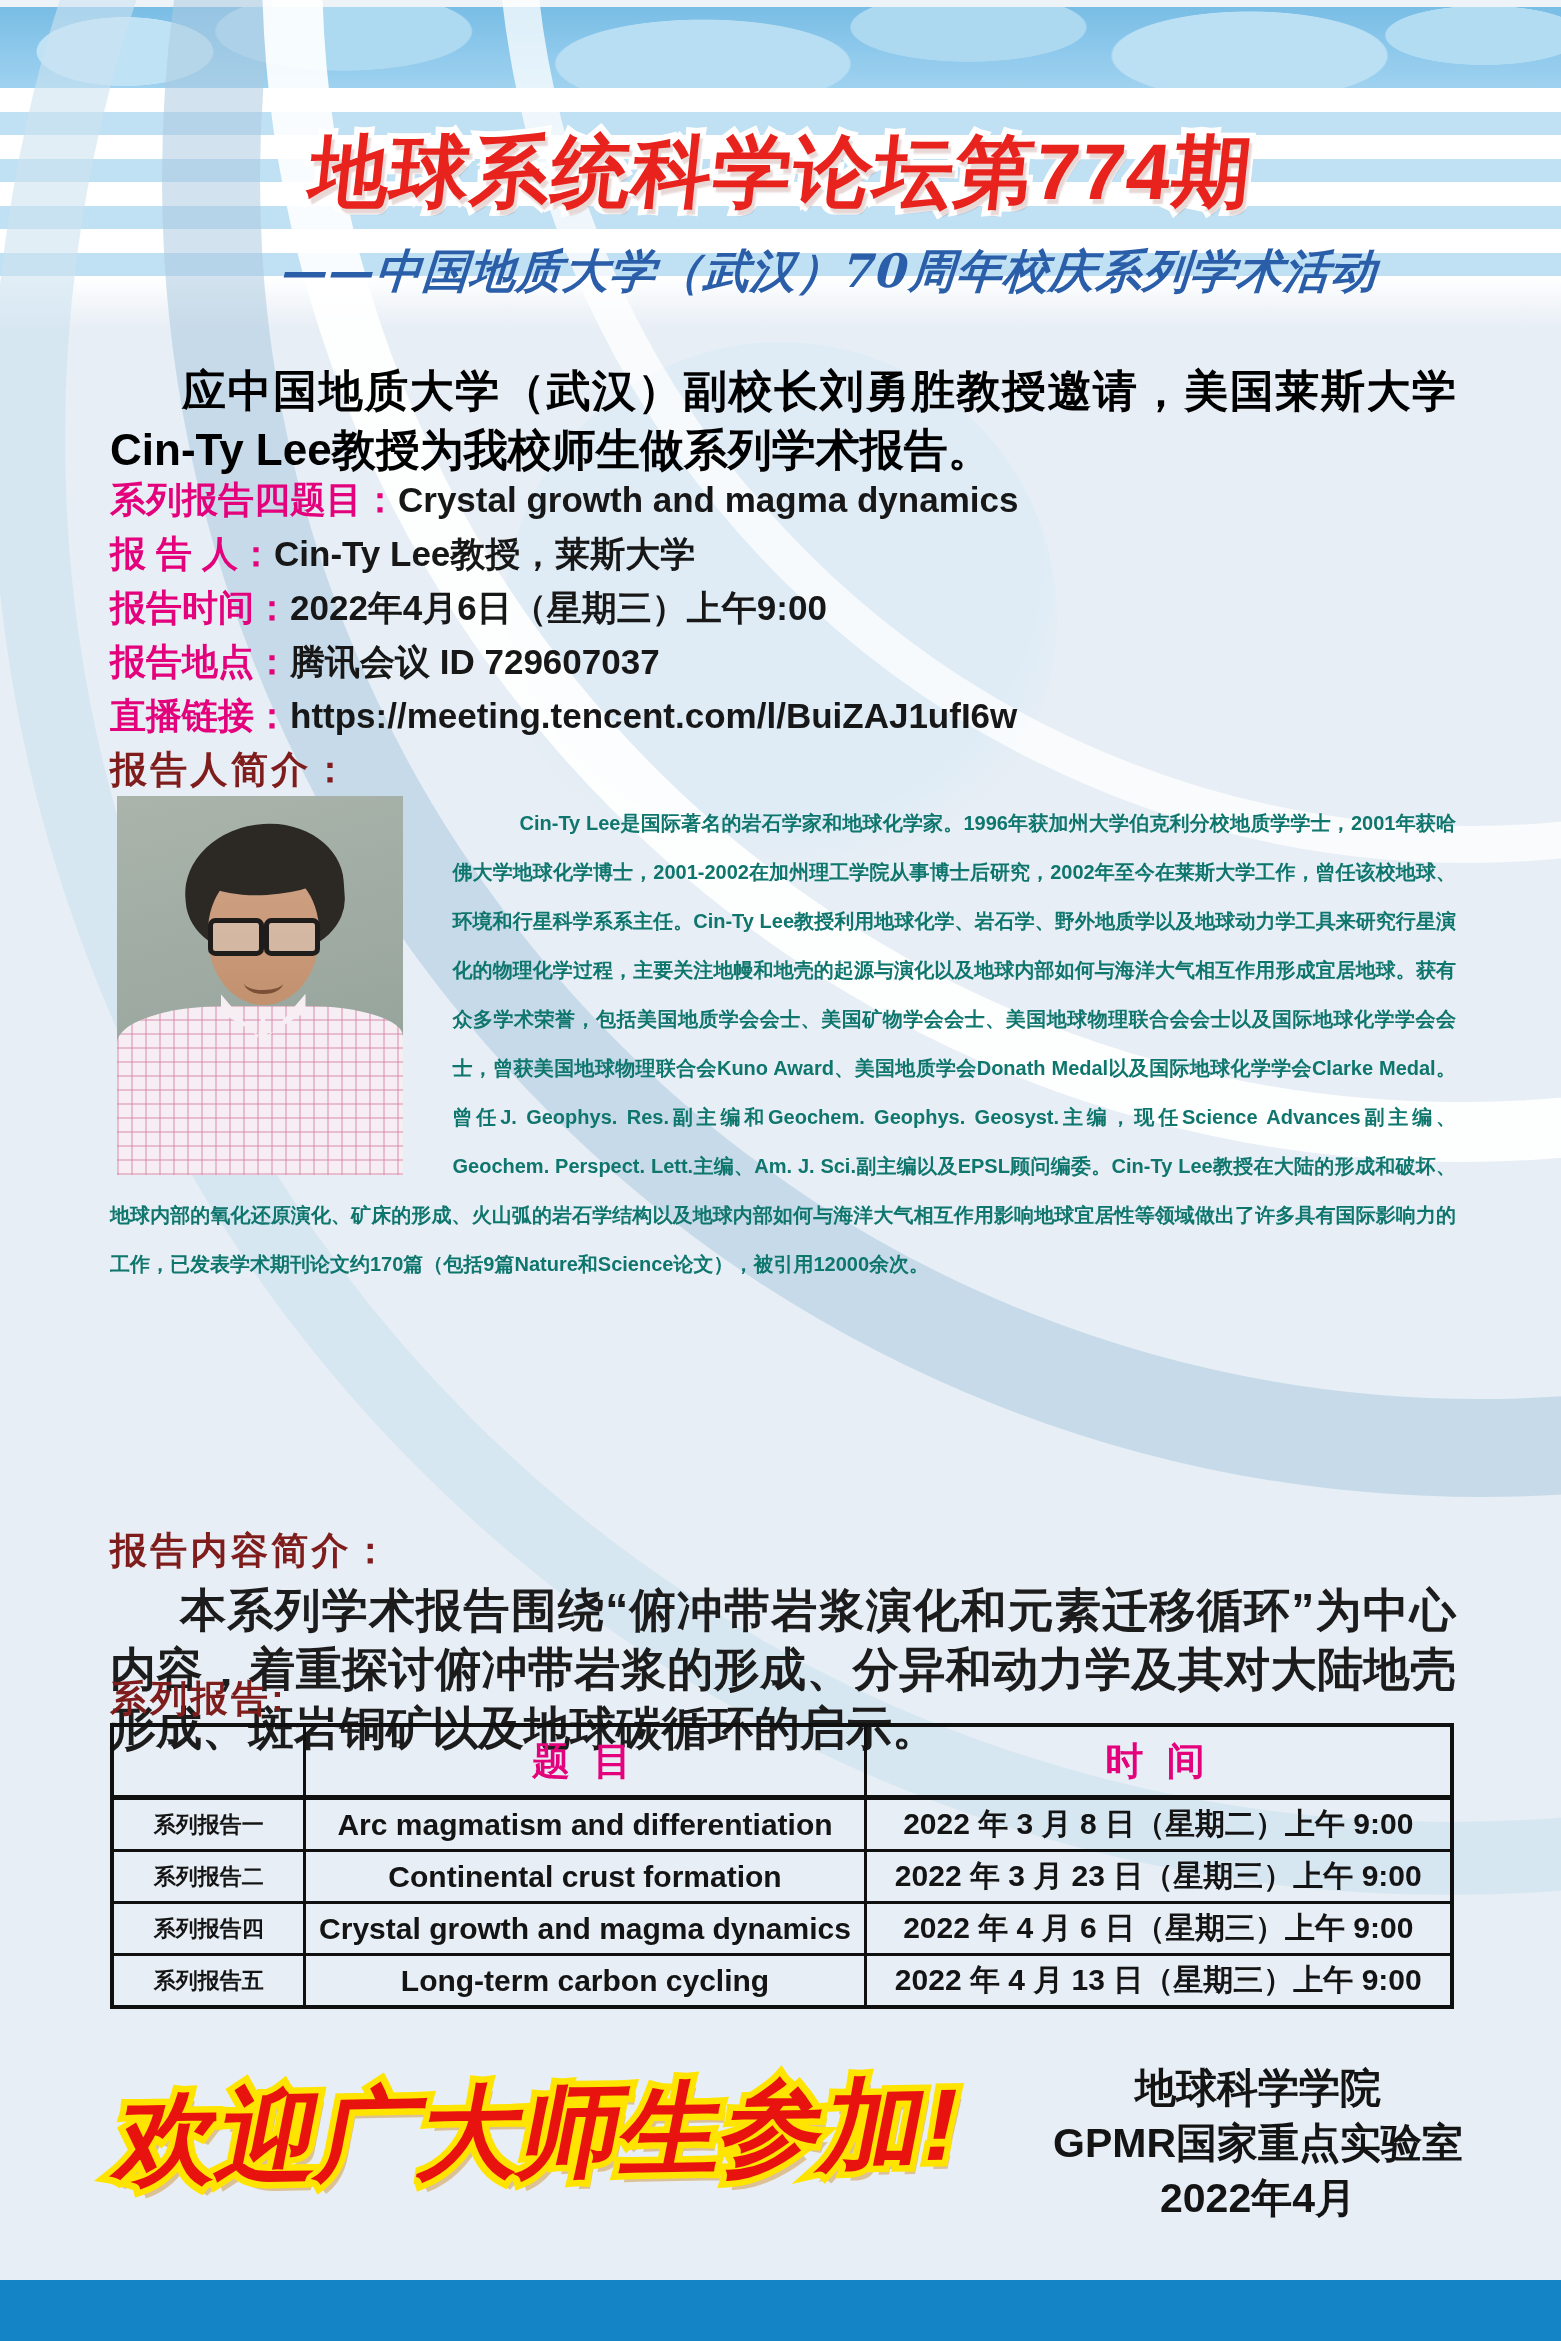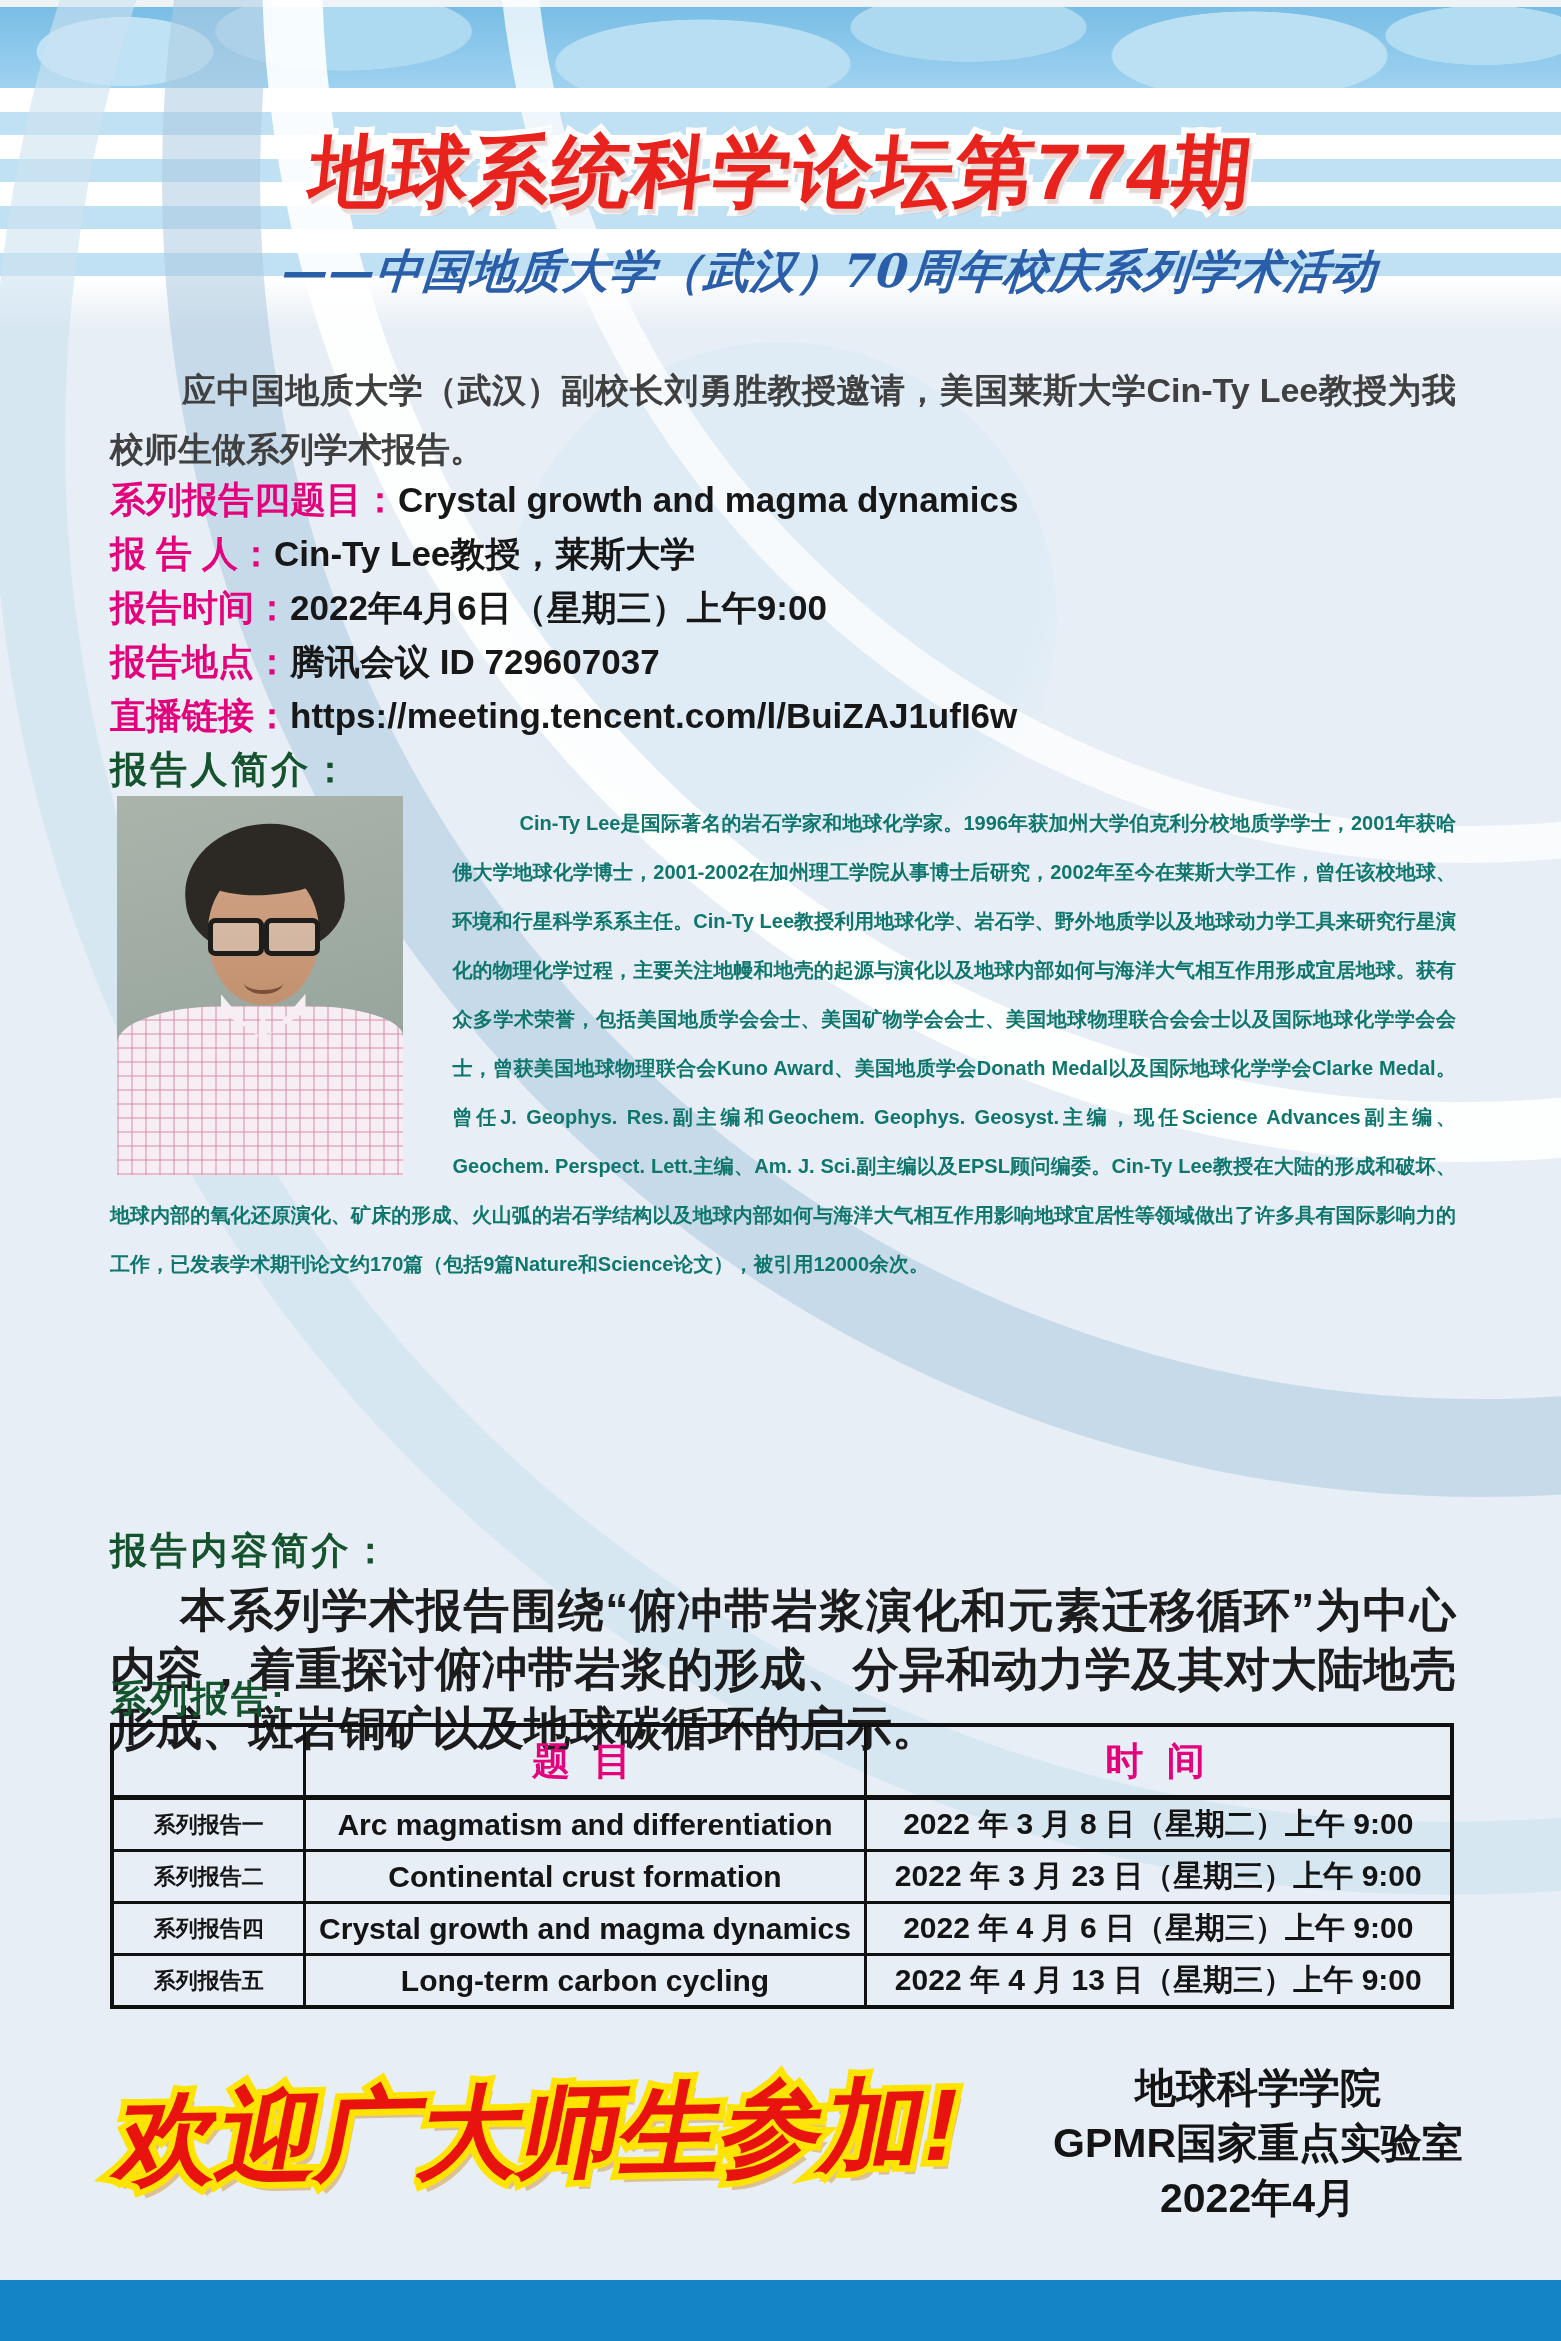--- a/index.html
+++ b/index.html
@@ -63,31 +63,31 @@
     font-family:"DejaVu Serif","Liberation Serif",serif;
     font-style:italic;font-weight:bold;
     font-size:46px;color:#2b5ea9;letter-spacing:0.8px;
     transform:skewX(-4deg);
   }
 
   
   .content{position:absolute;left:110px;right:106px;top:0;z-index:2;}
   .intro{
     position:absolute;top:361px;left:0;width:1346px;
-    font-size:34px;font-weight:bold;color:#404040;
+    font-size:44px;font-weight:bold;color:#000000;
     line-height:59px;text-indent:72px;text-align:justify;
   }
   .details{position:absolute;top:473px;left:0;width:1346px;}
   .detail-row{height:54px;line-height:54px;white-space:nowrap;}
   .detail-label{font-size:36px;font-weight:bold;color:#e4017c;}
   .detail-value{font-size:35px;font-weight:bold;color:#171717;}
 
   .blue-heading{
     position:absolute;left:0;
-    font-size:37px;font-weight:bold;color:#14532d;letter-spacing:3.3px;
+    font-size:37px;font-weight:bold;color:#7f1d1d;letter-spacing:3.3px;
   }
   .bio-heading{top:745px;}
   .abstract-heading{top:1526px;}
   .series-heading{top:1674px;}
 
   .bio-para{
     position:absolute;top:799px;left:0;width:1346px;
     font-size:20px;font-weight:bold;color:#0f766e;
     line-height:49px;text-align:justify;text-indent:67px;
   }

